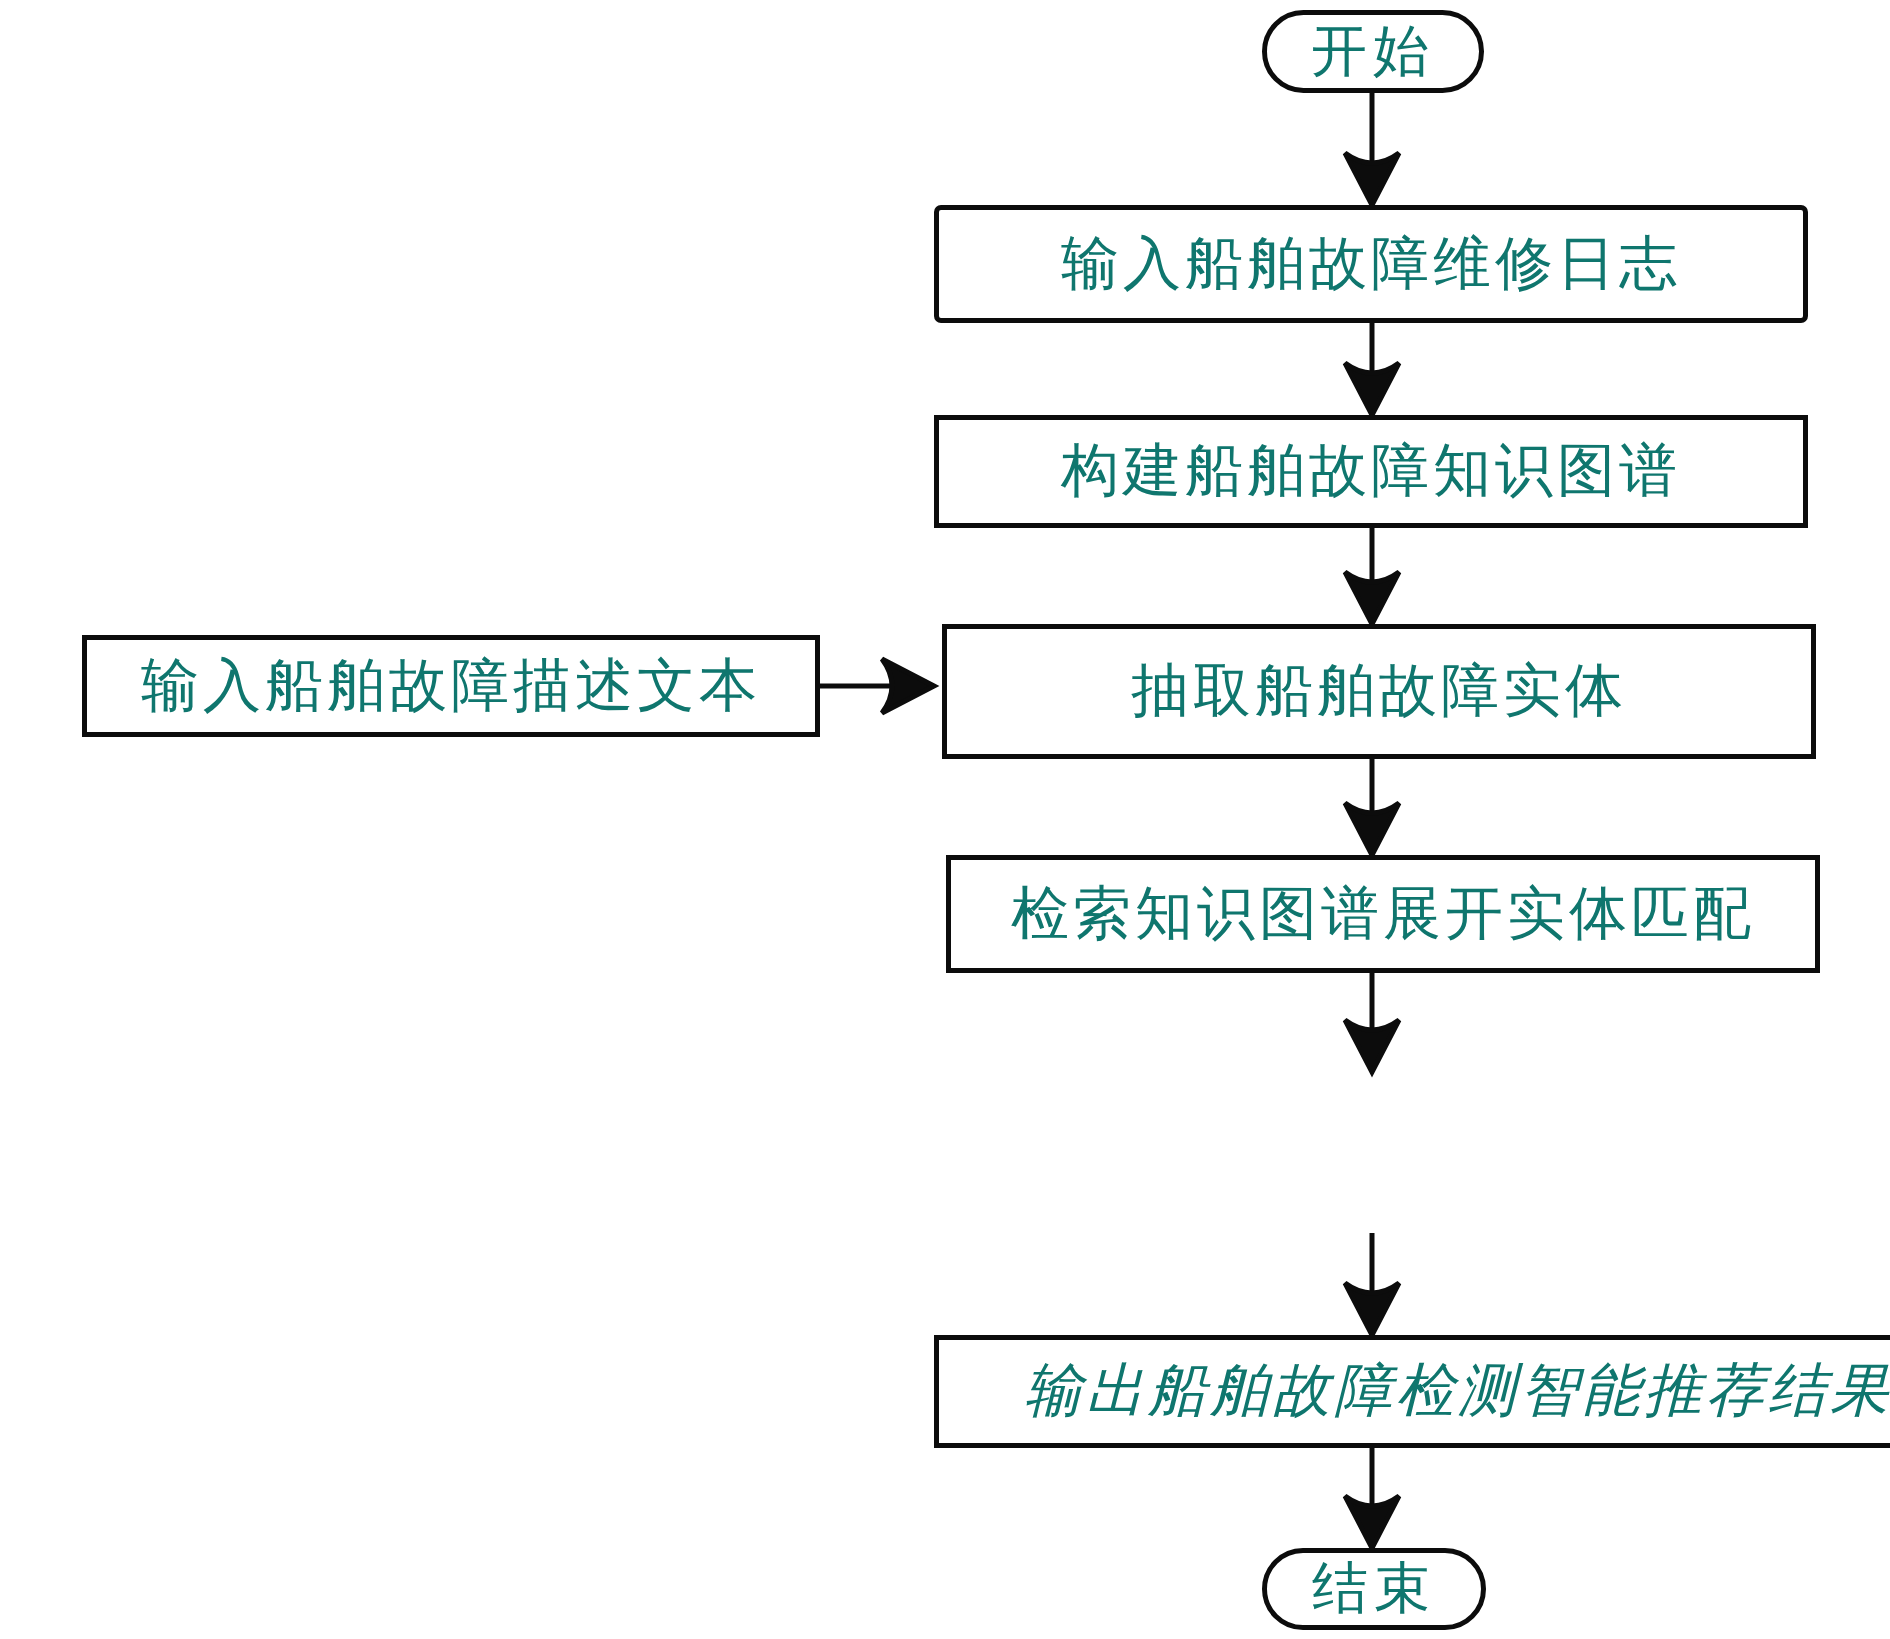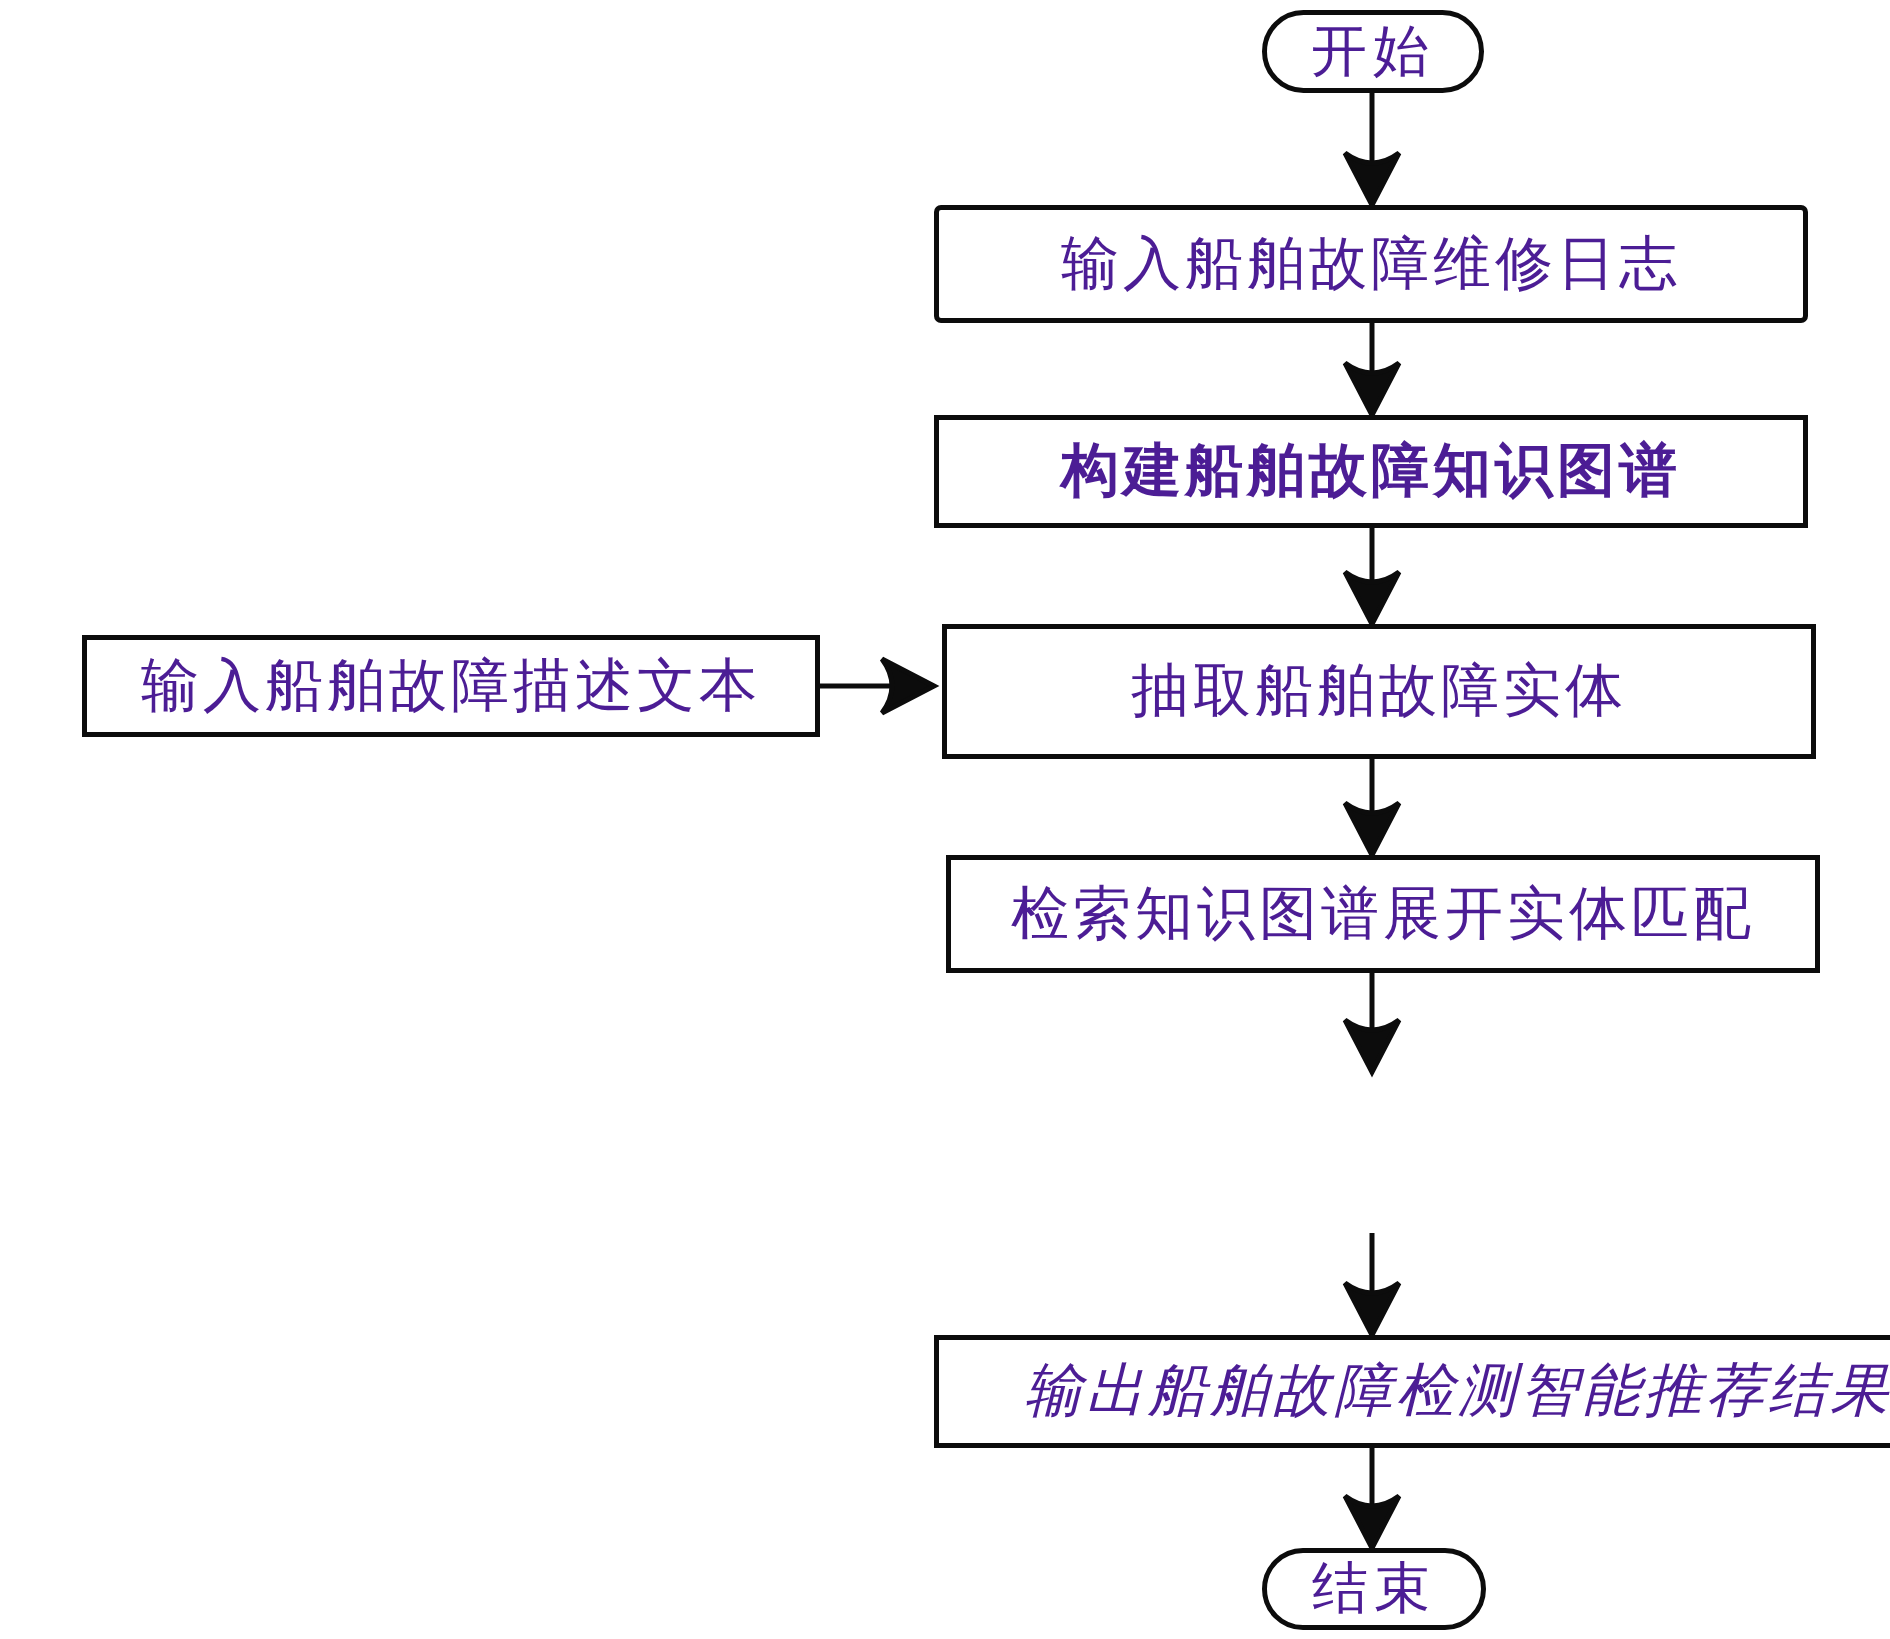--- a/index.html
+++ b/index.html
@@ -21,21 +21,21 @@
     align-items:center;
     justify-content:center;
     text-align:center;
   }
   .node .label{
     display:block;
     font-size:58px;
     letter-spacing:4px;
     line-height:1.32;
     white-space:nowrap;
-    color:#4c1d95;
+    color:#0f766e;
   }
   .terminal{border-radius:42px;}
   .terminal .label{font-size:56px;letter-spacing:6px;}
 </style>
 </head>
 <body>
 
 <div class="canvas">
 
   <svg class="connectors" viewBox="0 0 1890 1639" xmlns="http://www.w3.org/2000/svg">
@@ -84,21 +84,21 @@
   </svg>
 
   <div class="node terminal" style="left:1262px;top:10px;width:222px;height:83px;">
     <span class="label">开始</span>
   </div>
 
   <div class="node process" style="left:934px;top:205px;width:874px;height:118px;border-radius:7px;">
     <span class="label">输入船舶故障维修日志</span>
   </div>
 
-  <div class="node process" style="left:934px;top:415px;width:874px;height:113px;font-weight:bold;">
+  <div class="node process" style="left:934px;top:415px;width:874px;height:113px;">
     <span class="label">构建船舶故障知识图谱</span>
   </div>
 
   <div class="node process" style="left:942px;top:624px;width:874px;height:135px;">
     <span class="label">抽取船舶故障实体</span>
   </div>
 
   <div class="node process" style="left:82px;top:635px;width:738px;height:102px;">
     <span class="label">输入船舶故障描述文本</span>
   </div>

